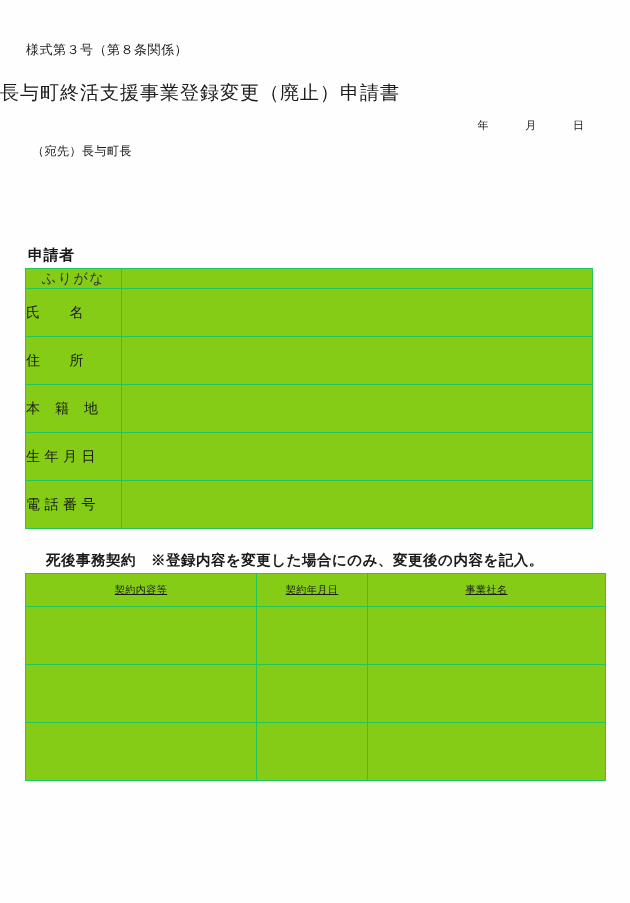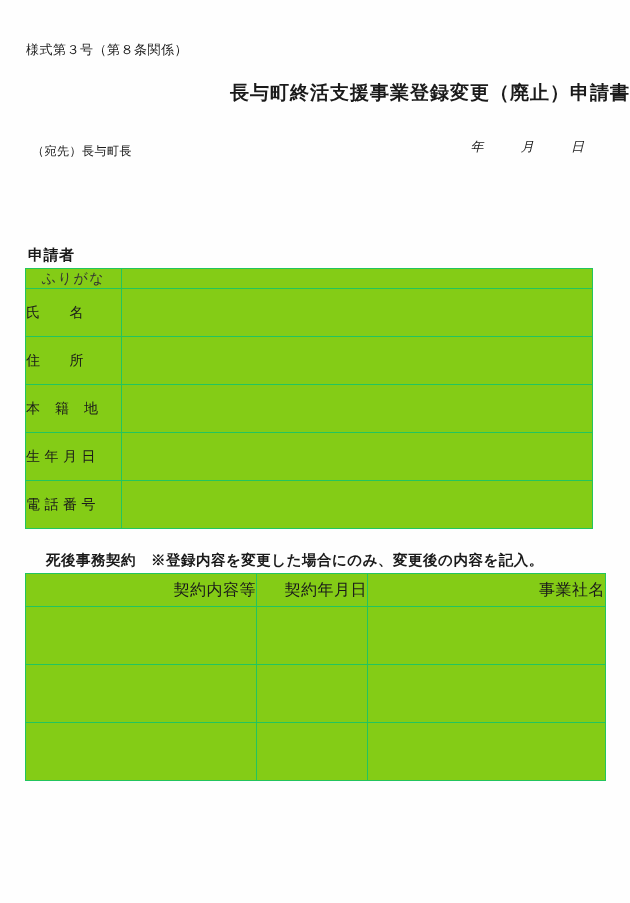--- a/index.html
+++ b/index.html
@@ -30,35 +30,34 @@
     letter-spacing: 0.5px;
     white-space: nowrap;
   }
 
   
   .doc-title {
     position: absolute;
     left: 0;
     right: 0;
     top: 80px;
-    text-align: right;
+    text-align: left;
     font-size: 19px;
-    font-weight: bold;
+    font-weight: normal;
     letter-spacing: 1px;
     white-space: nowrap;
   }
 
   
   .date-line {
     position: absolute;
     right: 46px;
-    top: 138px;
-    font-size: 13px;
-    white-space: nowrap;
-    font-style: italic;
+    top: 118px;
+    font-size: 11px;
+    white-space: nowrap;
   }
   .date-line .seg { margin-left: 34px; }
   .date-line .seg:first-child { margin-left: 0; }
 
   
   .addressee {
     position: absolute;
     left: 32px;
     top: 143px;
     font-size: 12px;
@@ -139,23 +138,24 @@
   #contract-table {
     left: 25px;
     top: 573px;
     width: 580px;
   }
   #contract-table col.c1 { width: 231px; }
   #contract-table col.c2 { width: 111px; }
   #contract-table col.c3 { width: 238px; }
   #contract-table th {
     height: 32px;
-    text-align: right;
-    font-size: 16px;
-    letter-spacing: 0.5px;
+    text-align: center;
+    font-size: 10px;
+    letter-spacing: 0.5px;
+    text-decoration: underline;
   }
   #contract-table td.entry { height: 57px; }
 </style>
 </head>
 <body>
 
 <div class="page">
 
   <div class="form-number">様式第３号（第８条関係）</div>
 

